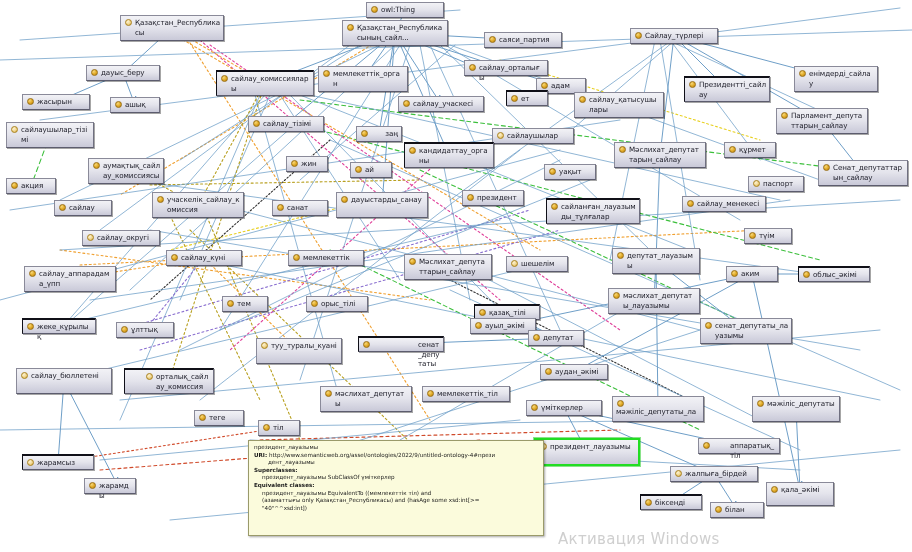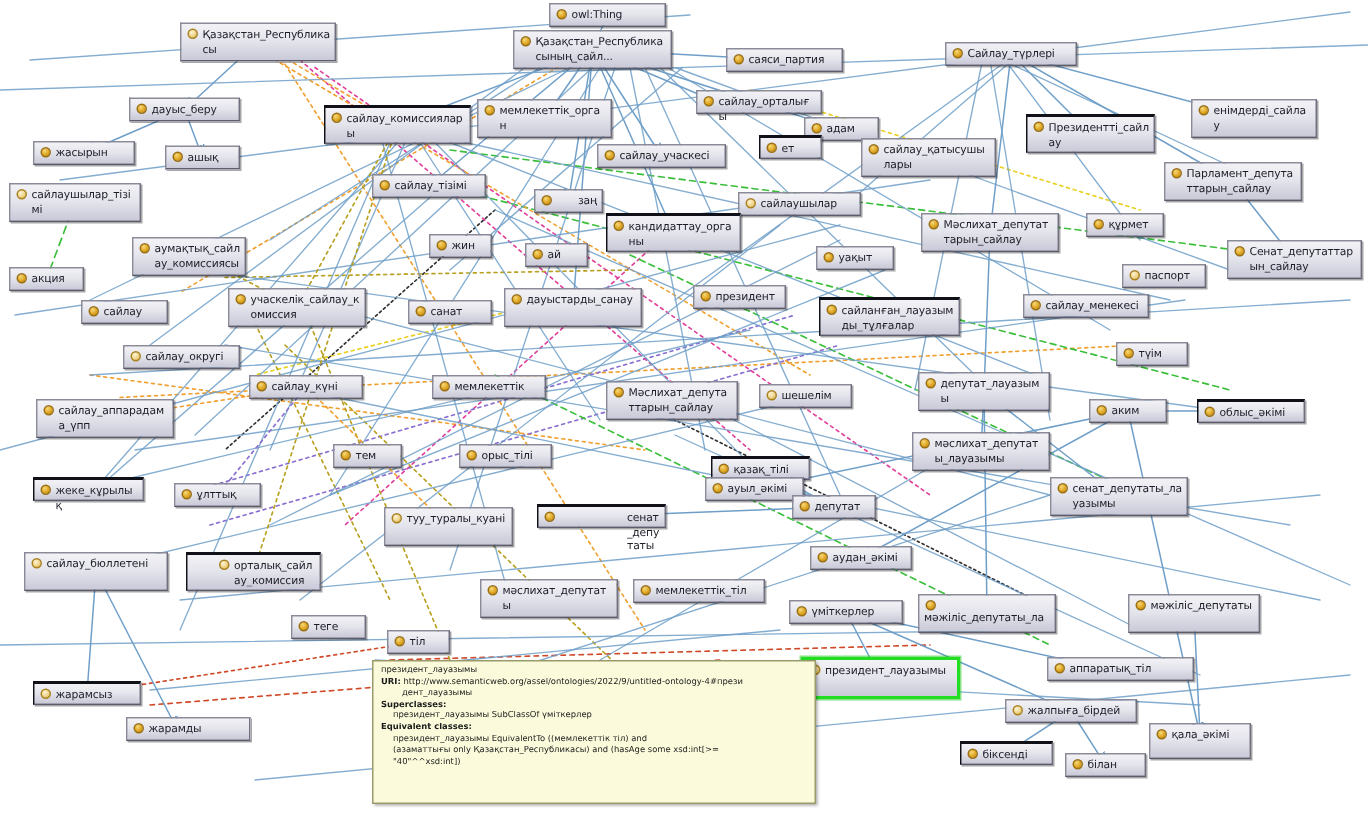--- a/index.html
+++ b/index.html
@@ -522,37 +522,37 @@
         <span class="lbl">теге</span>
       </div>
       <div class="node" style="left: 258px; top: 420px; width: 42px; height: 16px;">
         <span class="bullet"></span>
         <span class="lbl">тіл</span>
       </div>
       <div class="node selected" style="left: 534px; top: 438px; width: 106px; height: 28px;">
         <span class="bullet hollow"></span>
         <span class="lbl">президент_лауазымы</span>
       </div>
-      <div class="node" style="left: 698px; top: 438px; width: 98px; height: 16px;">
+      <div class="node" style="left: 698px; top: 438px; width: 82px; height: 16px; gap: 17px;">
         <span class="bullet"></span>
         <span class="lbl">аппаратық_тіл</span>
       </div>
       <div class="node" style="left: 670px; top: 466px; width: 88px; height: 16px;">
         <span class="bullet hollow"></span>
         <span class="lbl">жалпыға_бірдей</span>
       </div>
       <div class="node" style="left: 766px; top: 482px; width: 68px; height: 24px;">
         <span class="bullet"></span>
         <span class="lbl">қала_әкімі</span>
       </div>
       <div class="node darkborder" style="left: 22px; top: 454px; width: 72px; height: 16px;">
         <span class="bullet hollow"></span>
         <span class="lbl">жарамсыз</span>
       </div>
-      <div class="node" style="left: 84px; top: 478px; width: 83px; height: 16px;">
+      <div class="node" style="left: 84px; top: 478px; width: 52px; height: 16px;">
         <span class="bullet"></span>
         <span class="lbl">жарамды</span>
       </div>
       <div class="node darkborder" style="left: 640px; top: 494px; width: 62px; height: 16px;">
         <span class="bullet"></span>
         <span class="lbl">біксенді</span>
       </div>
       <div class="node" style="left: 710px; top: 502px; width: 54px; height: 16px;">
         <span class="bullet"></span>
         <span class="lbl">білан</span>
@@ -564,13 +564,14 @@
     <div class="row"><span class="tt-key">URI:</span> <span>http://www.semanticweb.org/assel/ontologies/2022/9/untitled-ontology-4#прези</span></div>
     <div class="row tt-ind">дент_лауазымы</div>
     <div class="row tt-key">Superclasses:</div>
     <div class="row tt-ind2">президент_лауазымы SubClassOf үміткерлер</div>
     <div class="row tt-key">Equivalent classes:</div>
     <div class="row tt-ind2">президент_лауазымы EquivalentTo ((мемлекеттік тіл) and</div>
     <div class="row tt-ind2">(азаматтығы only Қазақстан_Республикасы) and (hasAge some xsd:int[&gt;=</div>
     <div class="row tt-ind2">"40"^^xsd:int])</div>
   </div>
 
+  <div id="watermark">Активация Windows</div>
 </div>
 
 </body></html>

